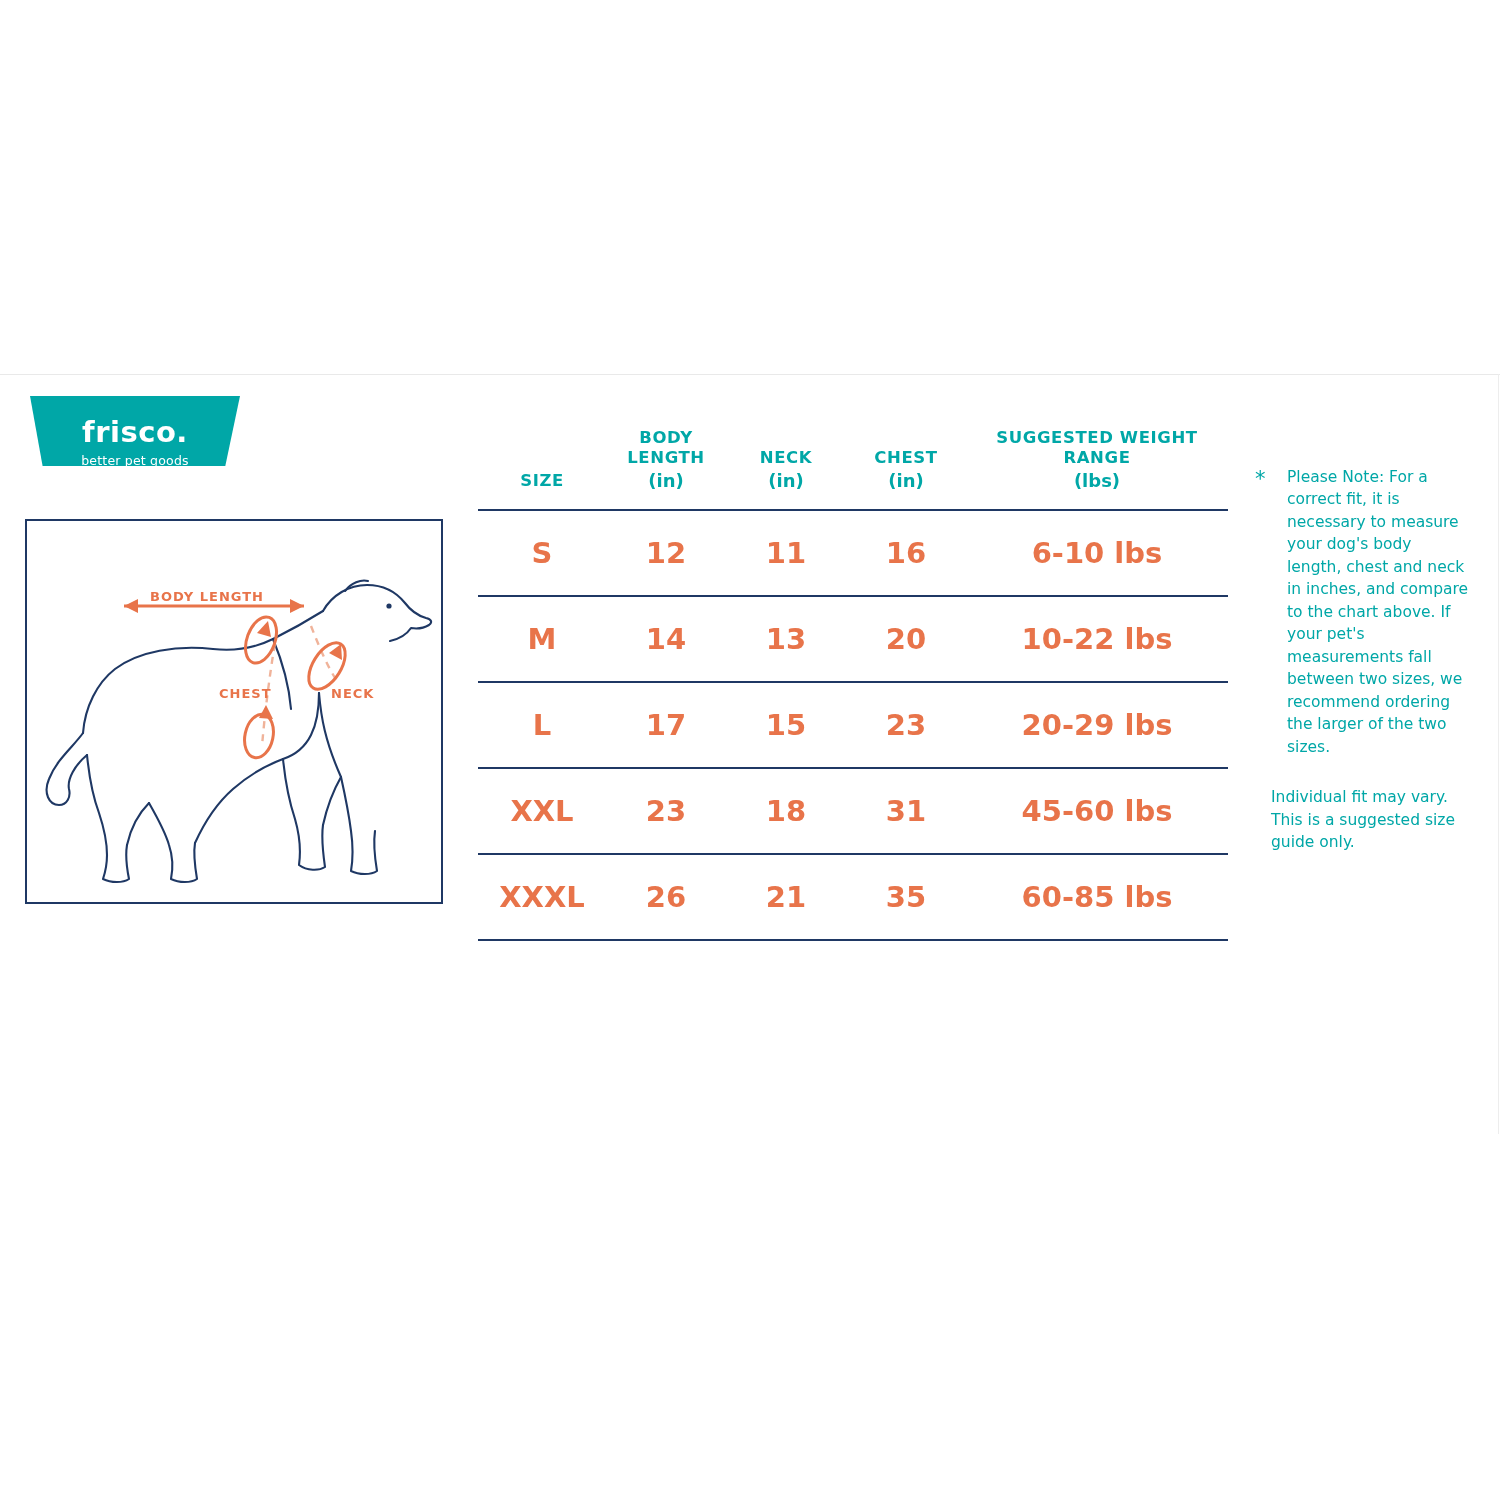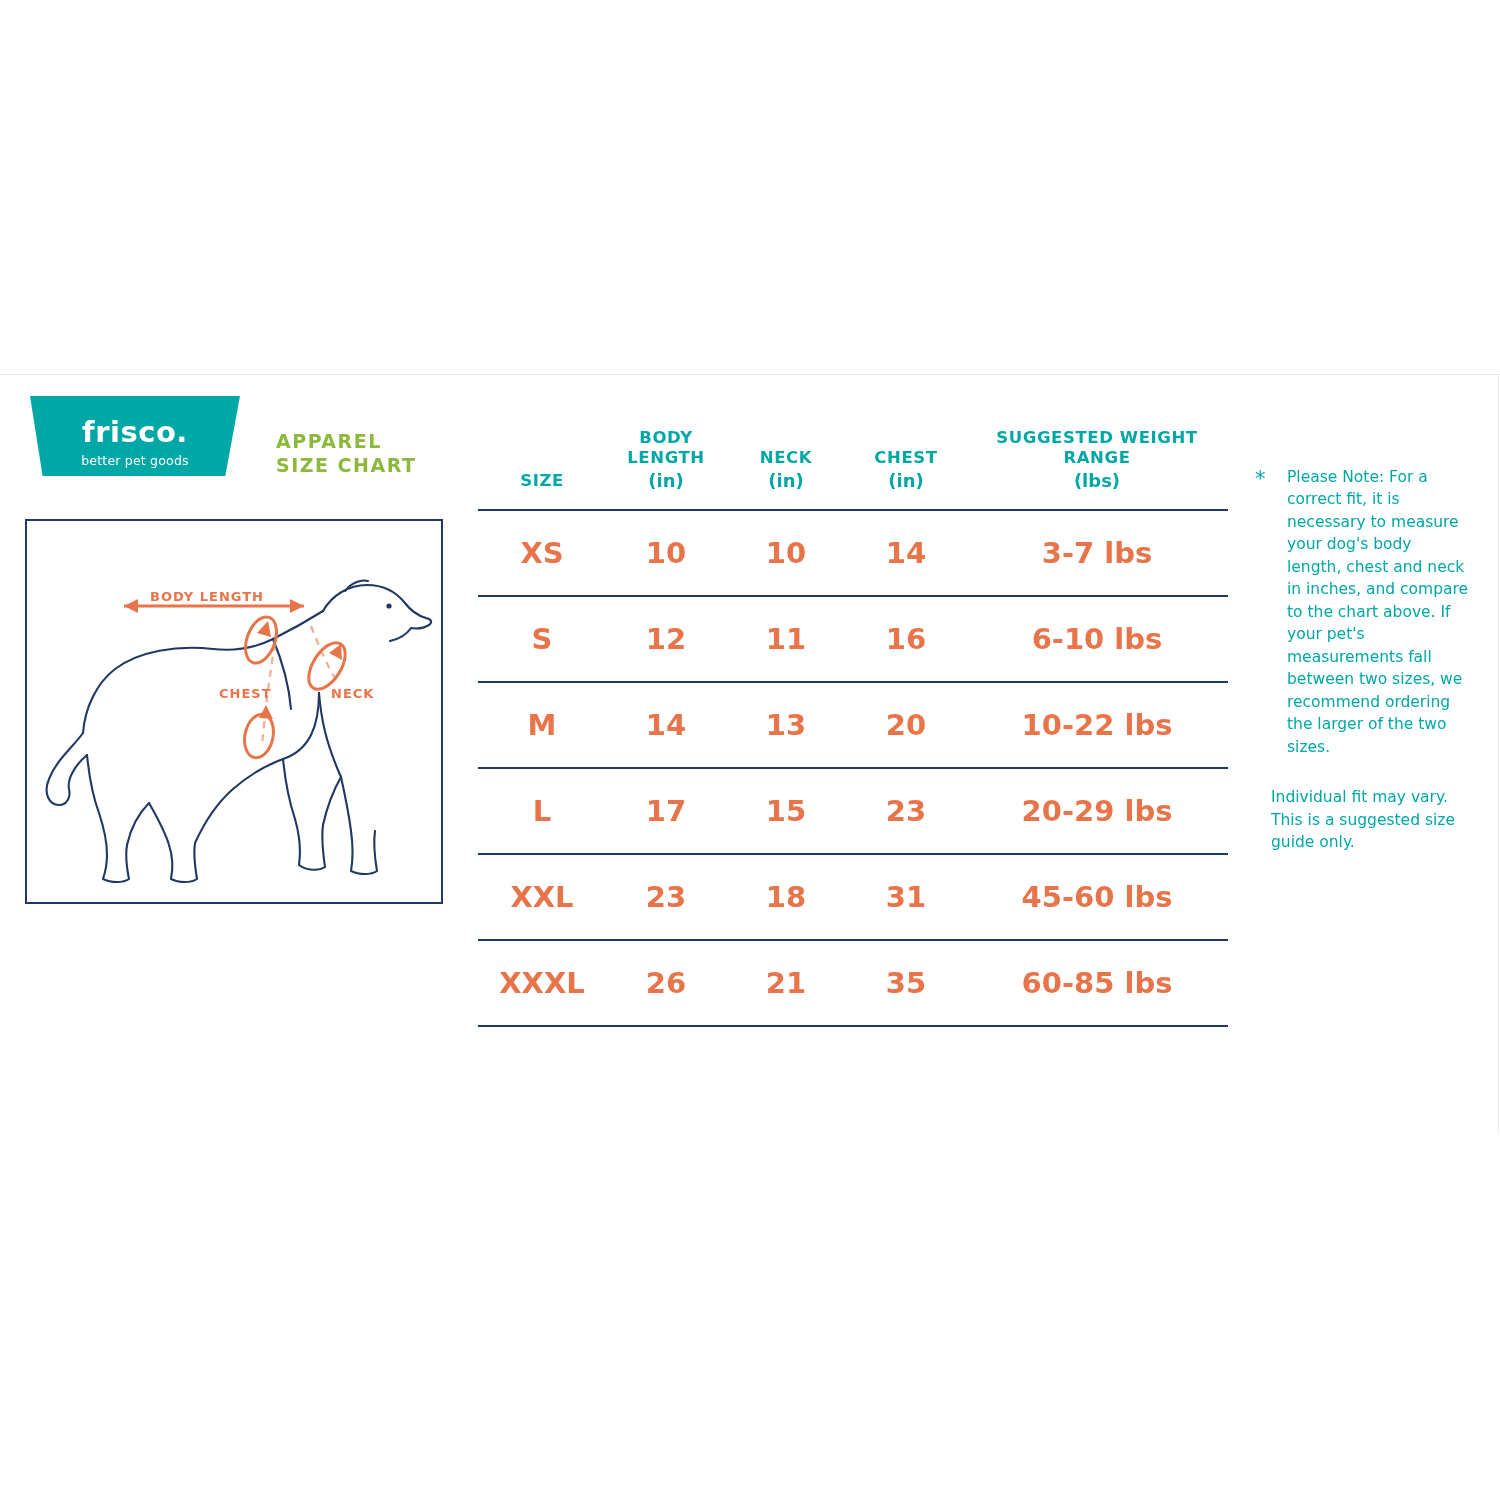--- a/index.html
+++ b/index.html
@@ -31,21 +31,21 @@
     position: absolute;
     left: 1498px; top: 374px;
     width: 1px; height: 760px;
     background: #ededed;
   }
 
   
   .logo {
     position: absolute;
     left: 30px; top: 396px;
-    width: 210px; height: 80px;
+    width: 210px; height: 70px;
     background: #00a7a7;
     clip-path: polygon(0 0, 100% 0, 93% 100%, 6% 100%);
     color: #ffffff;
     text-align: center;
   }
   .logo-name {
     font-family: "DejaVu Sans", sans-serif;
     font-size: 29px;
     font-weight: bold;
     letter-spacing: 0.5px;
@@ -170,24 +170,20 @@
 <div class="page">
 
   <div class="frame-top"></div>
   <div class="frame-right"></div>
 
   <div class="logo">
     <div class="logo-name">frisco.</div>
     <div class="logo-tag">better pet goods</div>
   </div>
 
-  <div class="chart-title">
-    <div>APPAREL</div>
-    <div>SIZE  CHART</div>
-  </div>
 
   <div class="dog-box">
     <svg width="414" height="381" viewBox="0 0 414 381">
 
       <g fill="none" stroke="#1f3864" stroke-width="2.1" stroke-linejoin="round" stroke-linecap="round">
 
         <path d="M296 90 C305 74 322 64 340 64 C357 64 370 72 378 82 C384 90 392 95 399 97
                  C404 98 406 101 402 104 C397 107 390 108 384 107
                  C380 113 372 118 363 120"></path>
 
@@ -275,27 +271,20 @@
             <span class="unit">(in)</span>
           </th>
           <th>
             <span>SUGGESTED WEIGHT RANGE</span>
             <span class="unit">(lbs)</span>
           </th>
         </tr>
       </thead>
       <tbody>
         <tr>
-          <td class="size-cell">XS</td>
-          <td>10</td>
-          <td>10</td>
-          <td>14</td>
-          <td>3-7 lbs</td>
-        </tr>
-        <tr>
           <td class="size-cell">S</td>
           <td>12</td>
           <td>11</td>
           <td>16</td>
           <td>6-10 lbs</td>
         </tr>
         <tr>
           <td class="size-cell">M</td>
           <td>14</td>
           <td>13</td>

